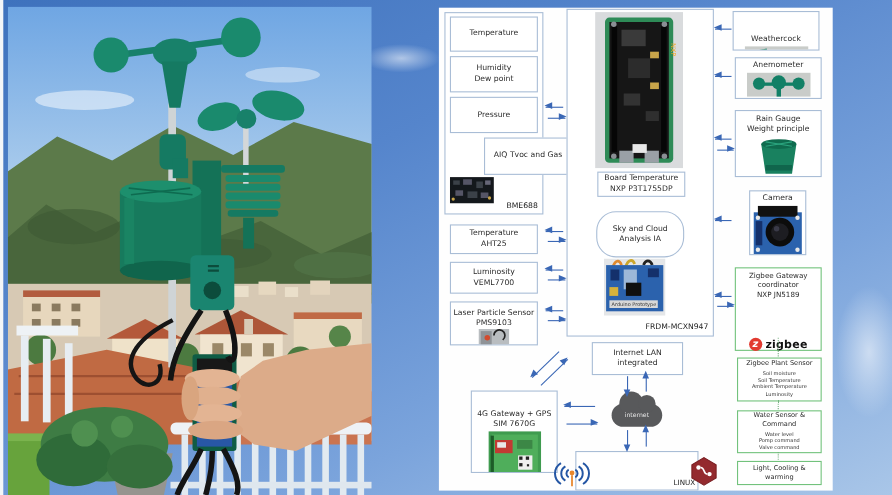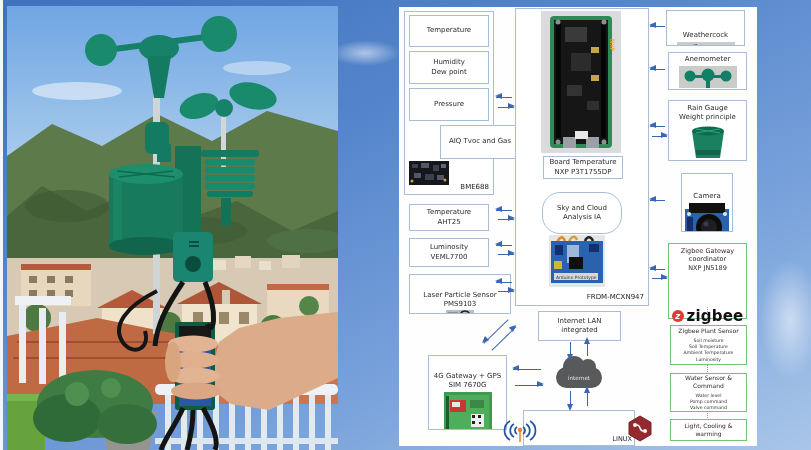--- a/index.html
+++ b/index.html
@@ -31,21 +31,21 @@
   
   .netcloud{position:absolute;left:157px;top:360px;width:46px;height:21px;background:#58595b;border-radius:11px;
     display:flex;align-items:center;justify-content:center;}
   .netcloud::before{content:"";position:absolute;left:7px;top:-11px;width:22px;height:22px;border-radius:50%;background:#58595b;}
   .netcloud::after{content:"";position:absolute;right:6px;top:-8px;width:16px;height:16px;border-radius:50%;background:#58595b;}
   .netcloud .lbl{position:relative;z-index:2;color:#e8e8e8;font-size:5.6px;}
   .imgph{display:block;}
   .zrow{display:flex;align-items:center;gap:3px;margin-top:2px;}
   .zball{width:12px;height:12px;border-radius:50%;background:#e23a30;color:#fff;font-size:9px;font-weight:bold;
      display:flex;align-items:center;justify-content:center;font-style:italic;line-height:1;}
-  .zword{font-size:15px;font-weight:bold;color:#111;letter-spacing:0.2px;}
+  .zword{font-size:10px;font-weight:bold;color:#111;letter-spacing:0.2px;}
   .linux{position:absolute;right:2px;bottom:2px;font-size:6.5px;color:#222;}
 </style>
 </head>
 <body>
 
 <div class="canvas">
   <div class="cloudwisp" style="left:330px;top:40px;width:70px;height:26px;"></div>
   <div class="cloudwisp" style="left:760px;top:260px;width:60px;height:120px;"></div>
   <div class="leftedge"></div>
 
@@ -247,21 +247,21 @@
     </svg>
 
     <div class="bx" style="left:10px;top:197px;width:78px;height:25px;">
       <span class="lbl">Temperature
 AHT25</span>
       </div>
     <div class="bx" style="left:10px;top:231px;width:78px;height:27px;">
       <span class="lbl">Luminosity
 VEML7700</span>
       </div>
-    <div class="bx" style="left:10px;top:267px;width:102px;height:40px;justify-content:flex-start;padding-top:16px;box-sizing:border-box;text-align:center;">
+    <div class="bx" style="left:10px;top:267px;width:80px;height:40px;justify-content:flex-start;padding-top:5px;box-sizing:border-box;text-align:center;">
       <span class="lbl">Laser Particle Sensor
 PMS9103</span>
       <svg width="28" height="17" style="margin-top:1px;">
         <rect width="28" height="17" fill="#b9bdc0"></rect>
           <rect x="2" y="2" width="10" height="13" fill="#8f9397"></rect>
         <path d="M14,6 a5,5 0 1 1 8,4" stroke="#222" stroke-width="1.5" fill="none"></path>
           <circle cx="8" cy="8" r="2.5" fill="#d24b2e"></circle>
       </svg>
     </div>
 
@@ -386,21 +386,21 @@
       <span class="lbl">Rain Gauge
 Weight principle</span>
       <svg width="40" height="36" style="margin-top:2px;">
         <polygon points="4,7 36,7 32,34 8,34" fill="#19815f"></polygon>
         <ellipse cx="20" cy="7" rx="16" ry="4.5" fill="#0f6b4e"></ellipse>
         <line x1="8" y1="5" x2="32" y2="9" stroke="#2aa37d" stroke-width="1"></line>
         <line x1="8" y1="9" x2="32" y2="5" stroke="#2aa37d" stroke-width="1"></line>
         <rect x="8" y="26" width="24" height="5" fill="#10654c"></rect>
       </svg>
     </div>
-    <div class="bx" style="left:282px;top:166px;width:52px;height:59px;justify-content:flex-start;padding-top:18px;box-sizing:border-box;">
+    <div class="bx" style="left:282px;top:166px;width:52px;height:59px;justify-content:flex-start;padding-top:2px;box-sizing:border-box;">
       <span class="lbl">Camera</span>
       <svg width="44" height="44" style="margin-top:2px;">
         <rect x="0" y="6" width="44" height="38" fill="#2b62ad"></rect>
         <rect x="4" y="0" width="36" height="10" fill="#111"></rect>
         <circle cx="24" cy="24" r="13" fill="#0c0c0c"></circle>
           <circle cx="24" cy="24" r="8" fill="#1d1d22"></circle>
         <circle cx="21" cy="21" r="2.5" fill="#3a3a48"></circle>
         <circle cx="4" cy="11" r="2" fill="#e8e8e8"></circle>
           <circle cx="40" cy="11" r="2" fill="#e8e8e8"></circle>
         <circle cx="4" cy="40" r="2" fill="#e8e8e8"></circle>

